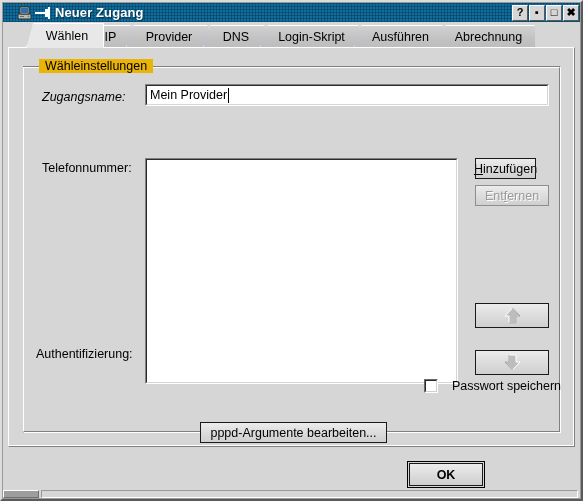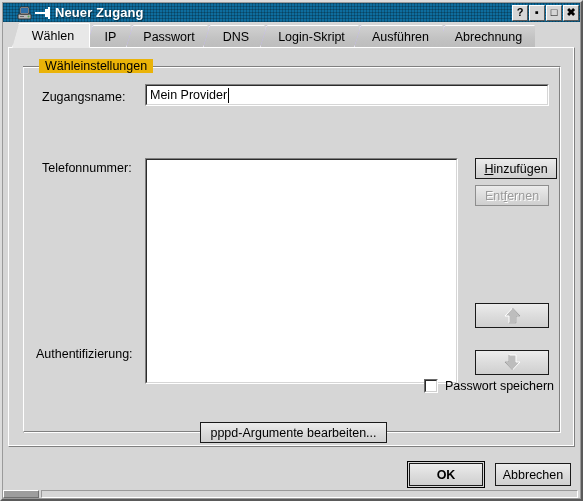--- a/index.html
+++ b/index.html
@@ -338,21 +338,21 @@
     border-left: 6px solid transparent;
     border-right: 6px solid transparent;
     border-top: 7px solid #000000;
     z-index: 2;
   }
 
   .checkrow {
     position: absolute;
     display: flex;
     align-items: center;
-    gap: 7px;
+    gap: 14px;
     cursor: default;
   }
   .checkbox {
     width: 14px; height: 14px;
     box-sizing: border-box;
     background: #ffffff;
     border-top: 1px solid #6a6a6a;
     border-left: 1px solid #6a6a6a;
     border-right: 1px solid #ffffff;
     border-bottom: 1px solid #ffffff;
@@ -439,42 +439,42 @@
     <span class="title-buttons">
       <span class="tbtn">?</span>
       <span class="tbtn">▪</span>
       <span class="tbtn">□</span>
       <span class="tbtn">✖</span>
     </span>
   </div>
 
   <div class="tabbar">
 
-    <div class="tab tab-active" style="left:4px; width:78px; top:-2px;align-items:center;">
+    <div class="tab tab-active" style="left:18px; width:78px; top:-2px;align-items:center;">
       <span class="tab-face"></span>
       <svg class="tab-edge" width="78" height="25" viewBox="0 0 78 25" style="position:absolute;left:0;top:0;">
         <path d="M0.5 24.5 L0.5 7 L7.5 0.5 L77.5 0.5 L77.5 24.5" fill="none" stroke="#ffffff" stroke-width="1"></path>
       </svg>
       <span class="tab-label">Wählen</span>
     </div>
 
     <div class="tab tab-inactive" style="left:78px; width:45px;">
       <span class="tab-face"></span>
       <svg class="tab-edge" width="45" height="23" viewBox="0 0 45 23">
         <path d="M0.5 22.5 L0.5 7 L7.5 0.5 L44.5 0.5" fill="none" stroke="#ffffff" stroke-width="1"></path>
       </svg>
       <span class="tab-label">IP</span>
     </div>
 
     <div class="tab tab-inactive" style="left:118px; width:82px;">
       <span class="tab-face"></span>
       <svg class="tab-edge" width="82" height="23" viewBox="0 0 82 23">
         <path d="M0.5 22.5 L0.5 7 L7.5 0.5 L81.5 0.5" fill="none" stroke="#ffffff" stroke-width="1"></path>
       </svg>
-      <span class="tab-label">Passwort</span>
+      <span class="tab-label">Provider</span>
     </div>
 
     <div class="tab tab-inactive" style="left:195px; width:62px;">
       <span class="tab-face"></span>
       <svg class="tab-edge" width="62" height="23" viewBox="0 0 62 23">
         <path d="M0.5 22.5 L0.5 7 L7.5 0.5 L61.5 0.5" fill="none" stroke="#ffffff" stroke-width="1"></path>
       </svg>
       <span class="tab-label">DNS</span>
     </div>
 
@@ -505,35 +505,35 @@
 
   <div class="page">
     <div class="page-inner"></div>
 
     <div class="groupbox">
       <div class="gb-border"></div>
       <div class="gb-border2"></div>
       <div class="gb-title">Wähleinstellungen</div>
     </div>
 
-    <span class="field-label" style="left:33px; top:42px;">Zugangsname:</span>
+    <span class="field-label" style="left:33px; top:42px;font-style:italic;">Zugangsname:</span>
 
     <div class="textinput sunken" style="left:136px; top:36px; width:404px; height:22px;">
       <span class="sunken-inner"></span>
       <span class="ti-text">Mein Provider</span>
       <span class="caret"></span>
     </div>
 
     <span class="field-label" style="left:33px; top:113px;">Telefonnummer:</span>
 
     <div class="listbox sunken" style="left:136px; top:110px; width:313px; height:226px;">
       <span class="sunken-inner"></span>
     </div>
 
-    <div class="btn" style="left:466px; top:110px; width:82px; height:21px;">
+    <div class="btn" style="left:466px; top:110px; width:61px; height:21px;">
       <span class="btn-outline"></span>
       <span><span class="u">H</span>inzufügen</span>
     </div>
 
     <div class="btn btn-disabled" style="left:466px; top:137px; width:74px; height:21px;">
       <span class="btn-outline"></span>
       <span>Ent<span class="u">f</span>ernen</span>
     </div>
 
     <div class="btn" style="left:466px; top:255px; width:74px; height:25px;">
@@ -572,22 +572,18 @@
   </div>
 
   <div class="bottombar">
 
     <div class="btn" style="left:409px; top:16px; width:74px; height:23px;">
       <span class="btn-default-ring"></span>
       <span class="btn-outline"></span>
       <b>OK</b>
     </div>
 
-    <div class="btn" style="left:495px; top:16px; width:76px; height:23px;">
-      <span class="btn-outline"></span>
-      <span>Abbrechen</span>
-    </div>
 
     <div class="statusgrip"></div>
     <div class="statusline"></div>
   </div>
 
 </div>
 
 </body></html>

